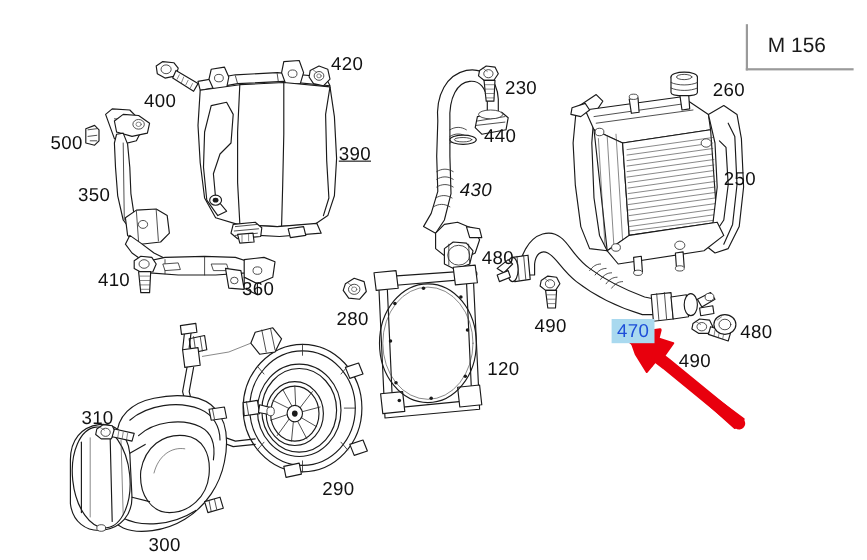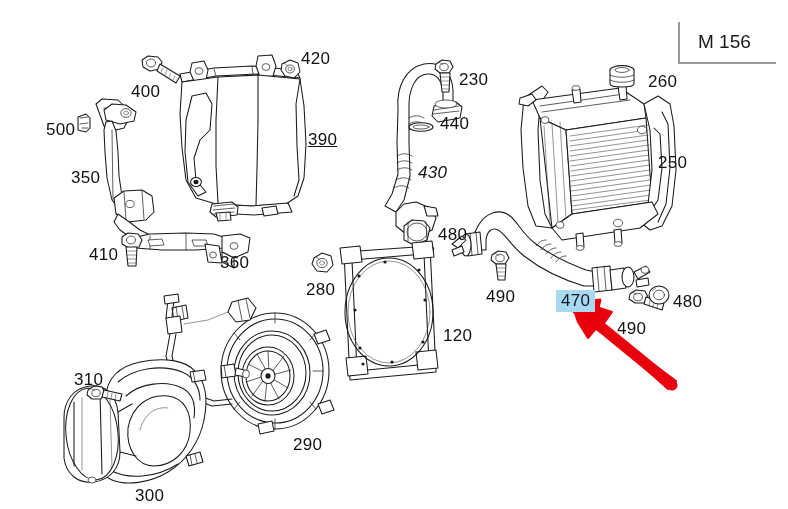--- a/index.html
+++ b/index.html
@@ -31,21 +31,21 @@
     font-family: "Liberation Sans", sans-serif;
     font-size: 17px;
     color: #111111;
     letter-spacing: 0.3px;
     white-space: nowrap;
     line-height: 1;
   }
   .pn.hl {
     background: #a9d9ef;
     padding: 2px 5px 3px 5px;
-    color: #0f172a;
+    color: #1d4ed8;
     text-align: center;
   }
   #model-box {
     position: absolute;
     left: 678px;
     top: 22px;
     width: 98px;
     height: 42px;
     border-left: 2px solid #9a9a9a;
     border-bottom: 2px solid #9a9a9a;

